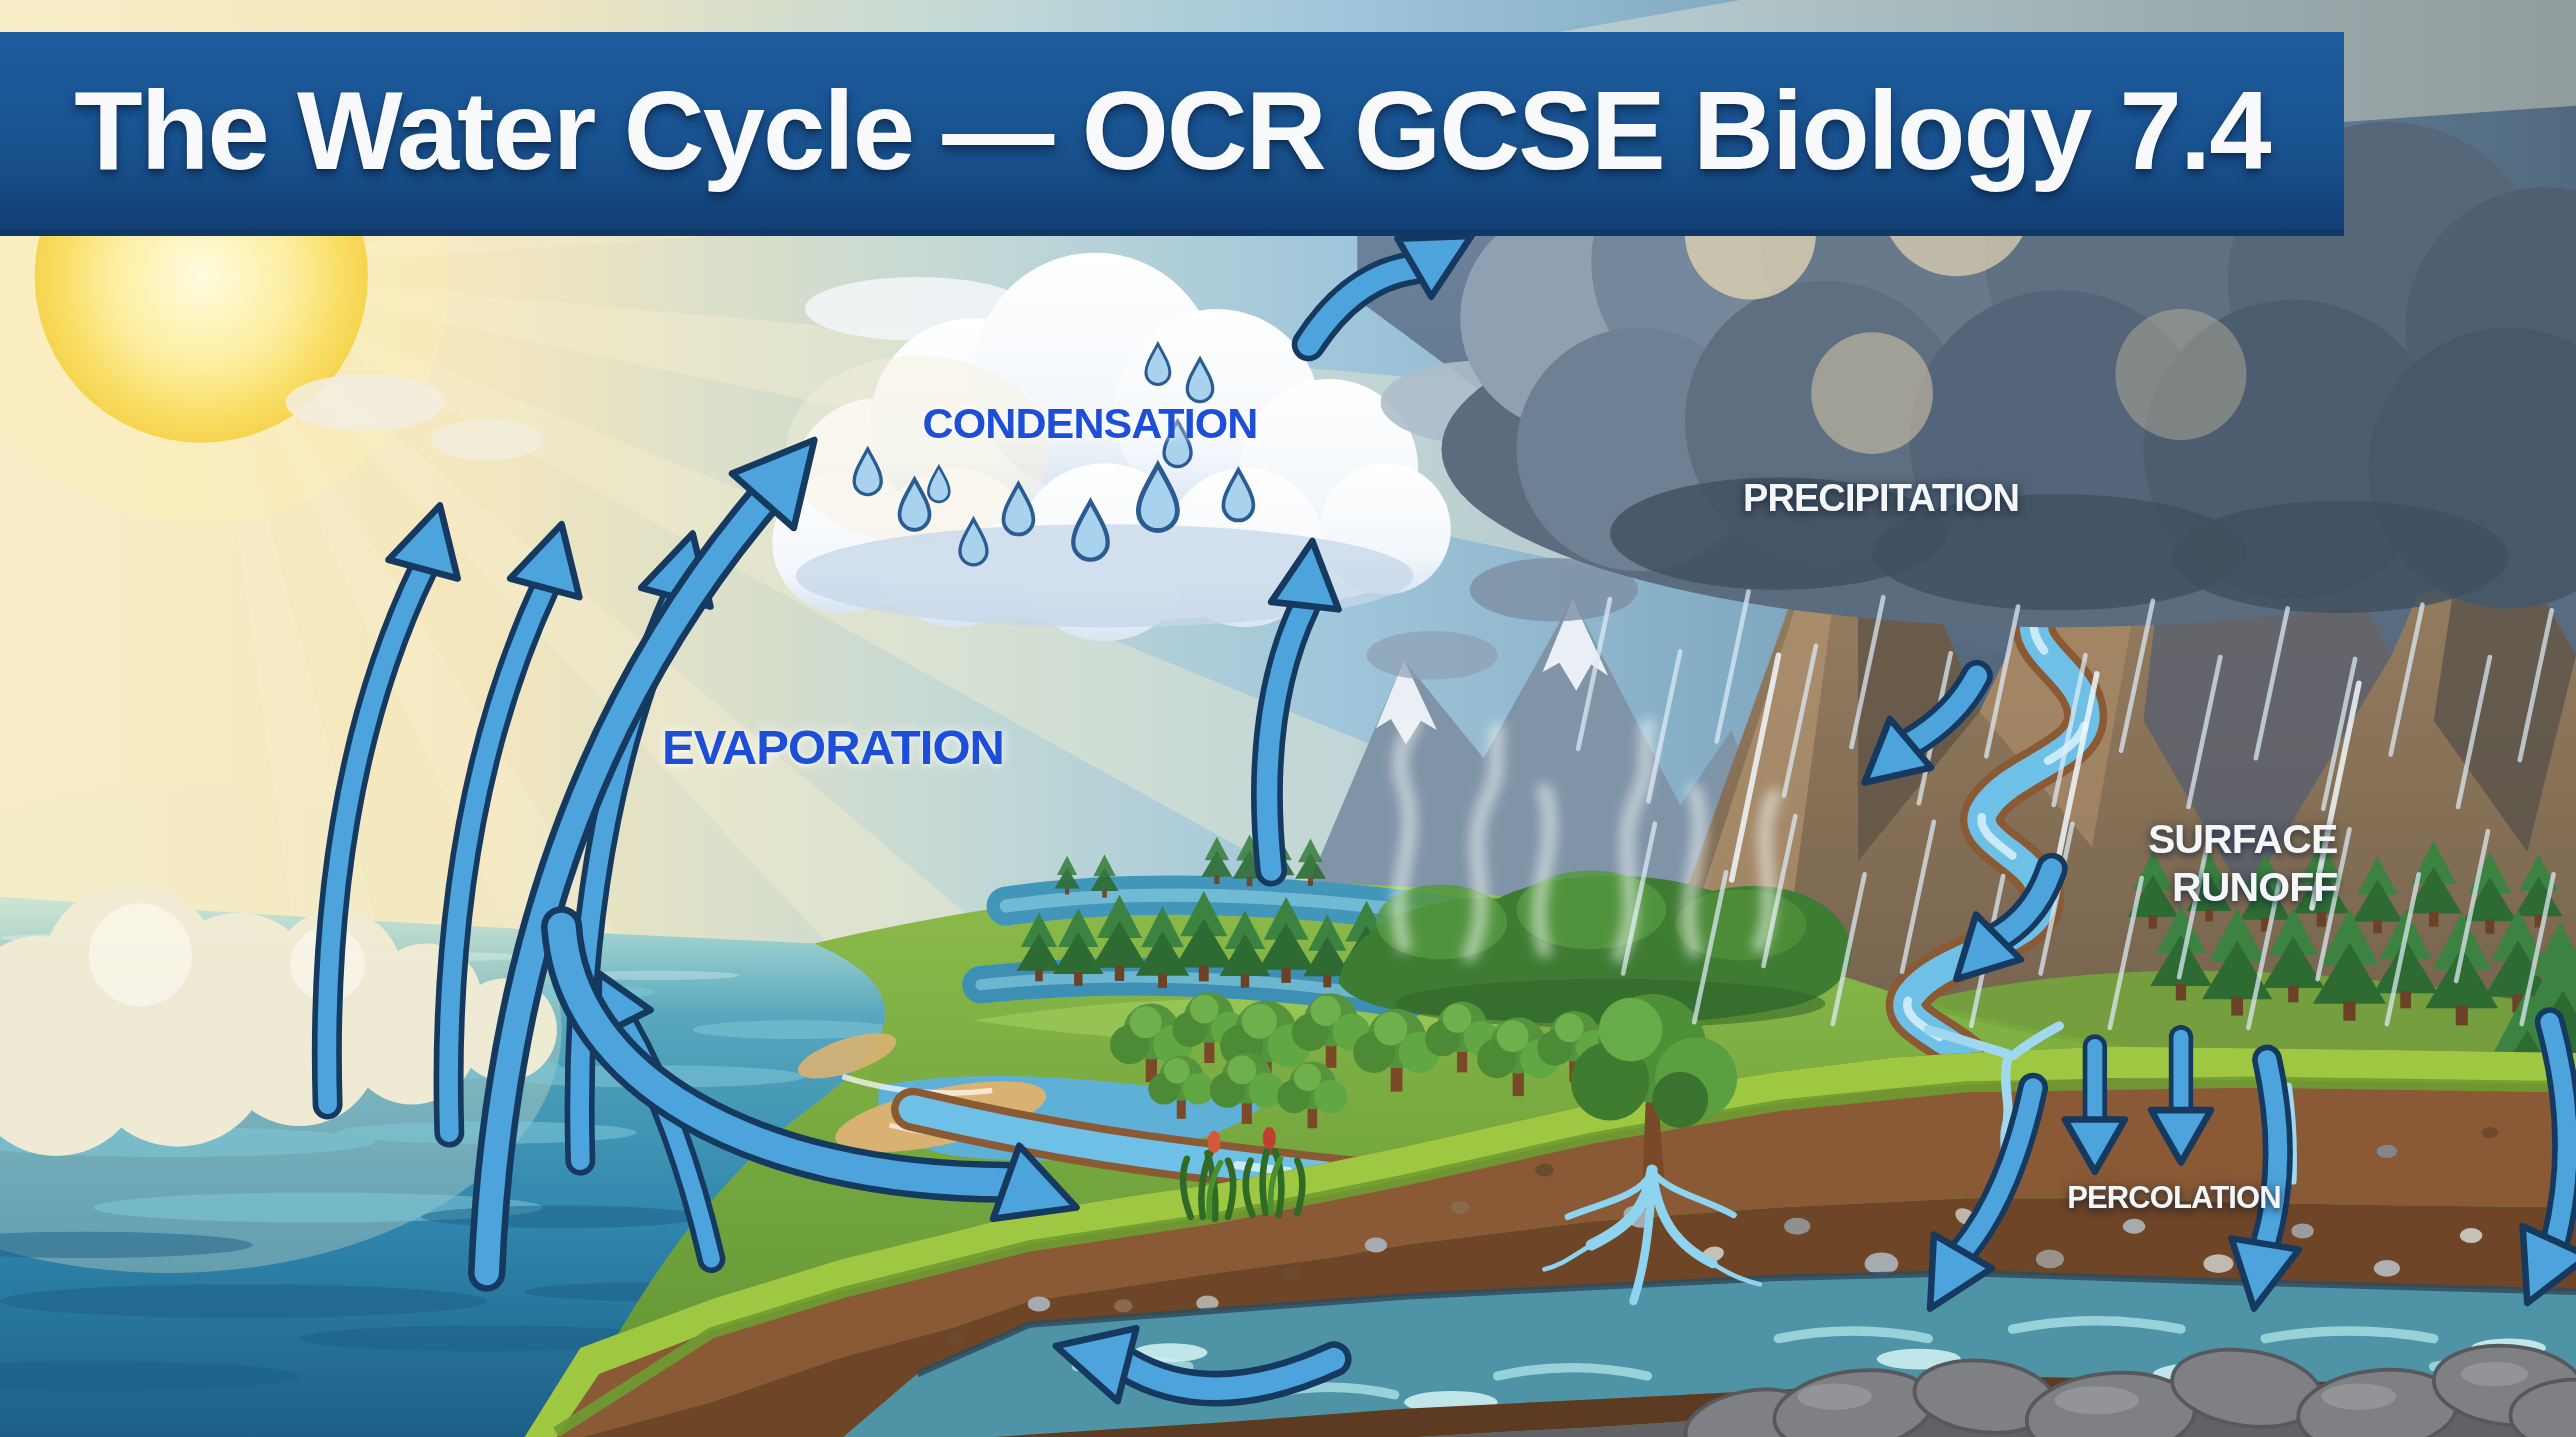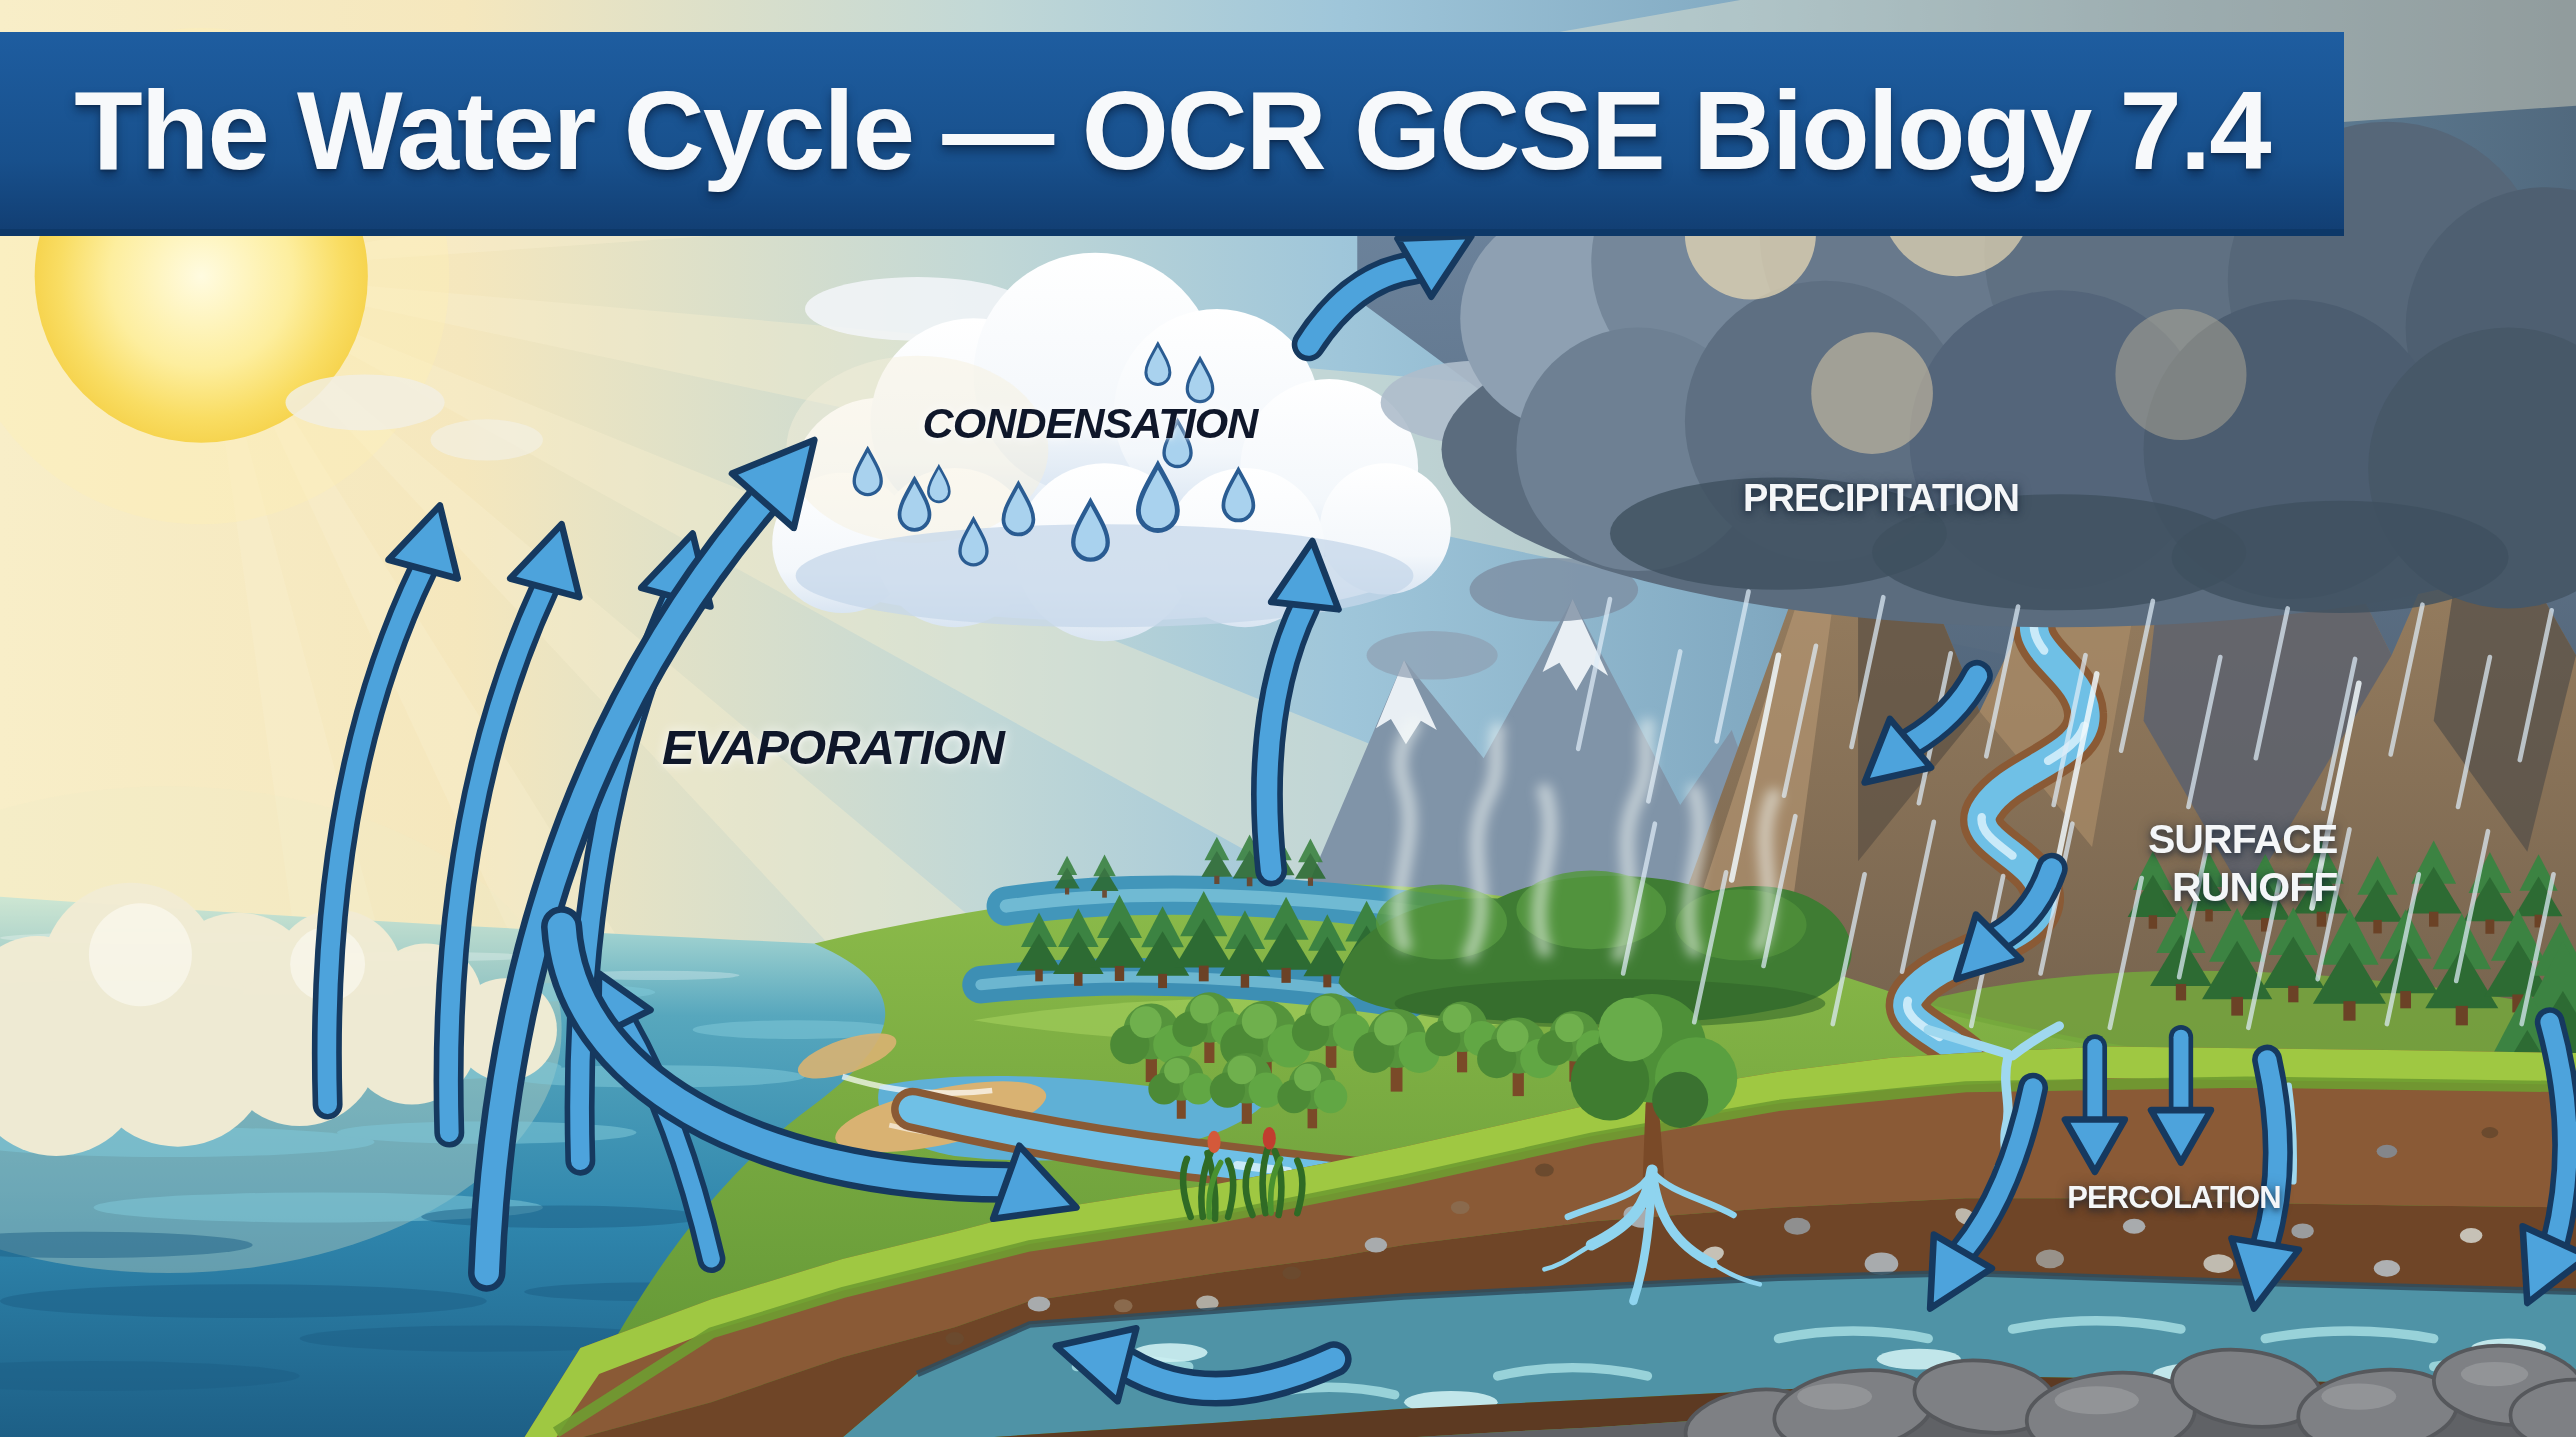--- a/index.html
+++ b/index.html
@@ -4,21 +4,21 @@
 <style>
   html,body{margin:0;padding:0;background:#222;}
   .stage{position:relative;width:2576px;height:1438px;overflow:hidden;font-family:"Liberation Sans",sans-serif;background:#9fc6da;}
   .scene{position:absolute;inset:0;}
   .banner{position:absolute;left:0;top:0;width:2344px;height:204px;
     background:linear-gradient(180deg,#1e5da0 0%,#18508c 65%,#123f74 100%);
     border-bottom:7.5px solid #0d3868;display:flex;align-items:center;justify-content:center;box-sizing:border-box;margin-top:32px;}
   .banner h1{margin:0;font-size:112px;font-weight:700;letter-spacing:-1.9px;color:#f7f9fb;
     text-shadow:0 5.6px 9.4px rgba(8,30,60,.55),0 1.9px 1.9px rgba(8,30,60,.4);white-space:nowrap;}
   .process-label{position:absolute;transform:translate(-50%,-50%);font-weight:700;letter-spacing:-0.9px;white-space:nowrap;z-index:30;}
-  .process-label.navy{color:#0f172a;text-shadow:0 0 11.2px rgba(255,255,255,.85),0 1.9px 3.7px rgba(255,255,255,.55);font-style:italic;}
+  .process-label.navy{color:#1d4ed8;text-shadow:0 0 11.2px rgba(255,255,255,.85),0 1.9px 3.7px rgba(255,255,255,.55);}
   .process-label.white{color:#f4f6f8;text-shadow:0 2.8px 6.6px rgba(18,33,52,.65),0 0 13px rgba(18,33,52,.35);}
   .process-label.wrap{white-space:normal;text-align:right;line-height:1.16;}
 </style>
 </head>
 <body>
 
 <div class="stage">
 
 <svg class="scene" viewBox="0 0 2752 1536">
   <defs>

